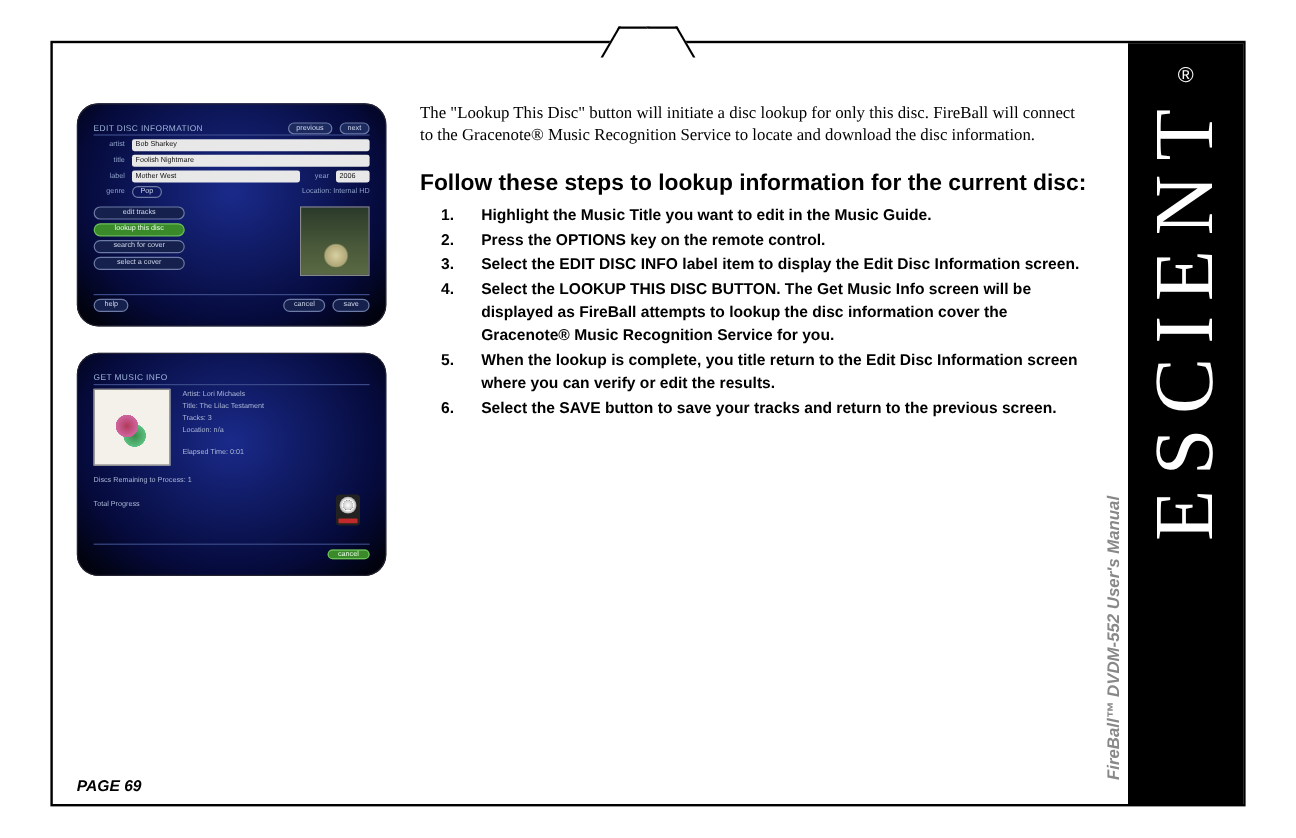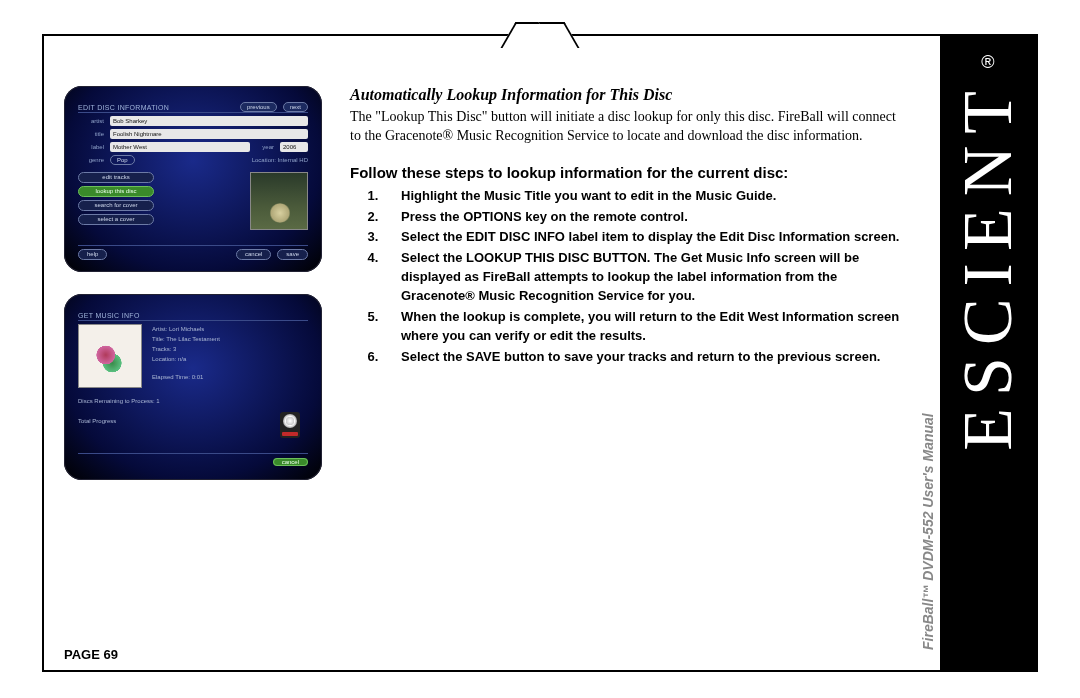--- a/index.html
+++ b/index.html
@@ -49,25 +49,25 @@
   .disc-icon::before { content: ""; position: absolute; left: 3px; top: 2px; width: 14px; height: 14px; background: radial-gradient(circle, #fff 0%, #ccc 40%, #888 42%, #fff 44%, #aaa 70%); border-radius: 50%; }
   .disc-icon::after { content: ""; position: absolute; left: 2px; bottom: 2px; width: 16px; height: 4px; background: #c02a2a; border-radius: 1px; }
   .scr2-foot { position: absolute; bottom: 12px; right: 14px; }
   .cancel-green { border: 1px solid #6cc05a; background: #3a8a2a; color: #eaffea; border-radius: 8px; padding: 0 8px; height: 11px; line-height: 9px; font-size: 6px; }
   .divider-top { position: absolute; top: 26px; left: 14px; right: 14px; height: 1px; background: #3a4a88; }
   .divider-bot { position: absolute; bottom: 26px; left: 14px; right: 14px; height: 1px; background: #3a4a88; }
   
   .text-col { margin-left: 286px; padding-right: 8px; }
   .section-title { font-family: Georgia, 'Times New Roman', serif; font-weight: bold; font-style: italic; font-size: 16px; margin-bottom: 4px; }
   .intro { font-family: Georgia, 'Times New Roman', serif; font-size: 14px; line-height: 1.35; margin-bottom: 18px; }
-  .steps-intro { font-family: Arial, sans-serif; font-weight: bold; font-size: 15px; margin-bottom: 6px; }
+  .steps-intro { font-family: Arial, sans-serif; font-weight: bold; font-size: 19px; margin-bottom: 6px; }
   .steps { list-style: decimal; padding-left: 32px; font-family: Arial, sans-serif; font-weight: bold; font-size: 13px; line-height: 1.45; }
   .steps li { margin-bottom: 2px; padding-left: 19px; }
   
-  .page-footer { position: absolute; left: 20px; bottom: 8px; font-family: Arial, sans-serif; font-weight: bold; font-size: 13px; }
+  .page-footer { position: absolute; left: 20px; bottom: 8px; font-family: Arial, sans-serif; font-weight: bold; font-size: 13px; font-style: italic; }
   
   .side-brand { position: absolute; right: 0; top: 0; bottom: 0; width: 96px; background: #000; display: flex; flex-direction: column; align-items: center; justify-content: flex-start; padding-top: 16px; }
   .brand-text { color: #fff; font-family: Georgia, 'Times New Roman', serif; writing-mode: vertical-rl; transform: rotate(180deg); font-size: 70px; letter-spacing: 12px; font-weight: 400; line-height: 1; }
   .reg-mark { color: #fff; font-size: 18px; margin-bottom: 6px; }
   .manual-text { position: absolute; right: 100px; bottom: 20px; transform-origin: right bottom; transform: rotate(-90deg) translateX(100%); color: #888; font-family: Arial, sans-serif; font-style: italic; font-weight: bold; font-size: 14px; white-space: nowrap; }
 </style>
 </head>
 <body>
 
 <div class="page-frame">
@@ -148,29 +148,28 @@
         <div class="disc-icon"></div>
         <div class="divider-bot"></div>
         <div class="scr2-foot">
           <span class="cancel-green">cancel</span>
         </div>
       </div>
 
     </div>
 
     <div class="text-col">
-      <div class="section-title">Automatically Lookup Information for This Disc</div>
       <div class="intro">The "Lookup This Disc" button will initiate a disc lookup for only this disc. FireBall will connect to the Gracenote® Music Recognition Service to locate and download the disc information.</div>
       <div class="steps-intro">Follow these steps to lookup information for the current disc:</div>
       <ol class="steps">
         <li>Highlight the Music Title you want to edit in the Music Guide.</li>
         <li>Press the OPTIONS key on the remote control.</li>
         <li>Select the EDIT DISC INFO label item to display the Edit Disc Information screen.</li>
-        <li>Select the LOOKUP THIS DISC BUTTON. The Get Music Info screen will be displayed as FireBall attempts to lookup the label information from the Gracenote® Music Recognition Service for you.</li>
-        <li>When the lookup is complete, you will return to the Edit West Information screen where you can verify or edit the results.</li>
+        <li>Select the LOOKUP THIS DISC BUTTON. The Get Music Info screen will be displayed as FireBall attempts to lookup the disc information cover the Gracenote® Music Recognition Service for you.</li>
+        <li>When the lookup is complete, you title return to the Edit Disc Information screen where you can verify or edit the results.</li>
         <li>Select the SAVE button to save your tracks and return to the previous screen.</li>
       </ol>
     </div>
   </div>
 
   <div class="page-footer">PAGE 69</div>
 
   <div class="side-brand">
     <span class="reg-mark">®</span>
     <span class="brand-text">ESCIENT</span>

